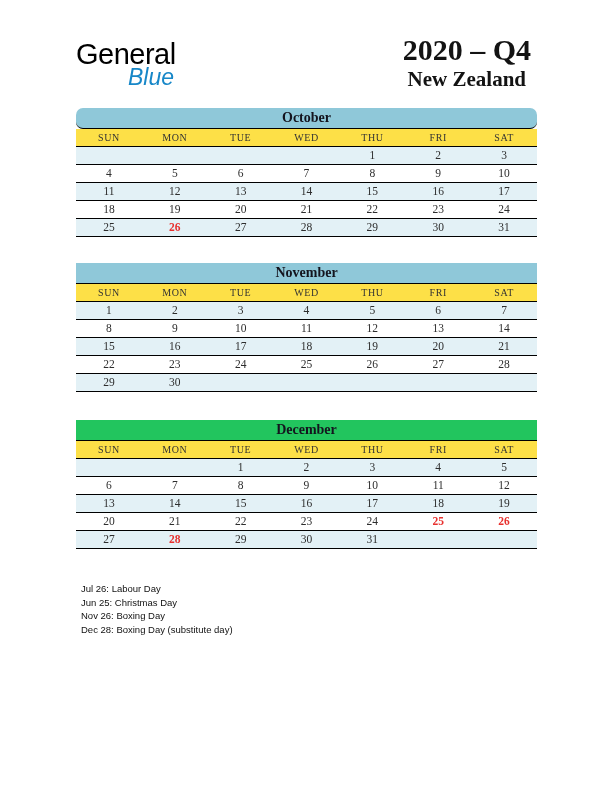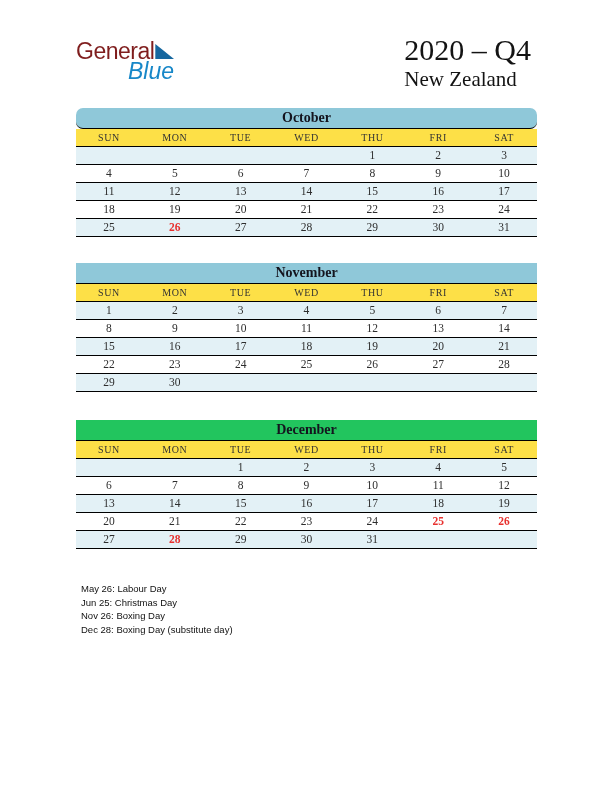--- a/index.html
+++ b/index.html
@@ -3,26 +3,26 @@
 <meta charset="utf-8">
 <style>
   html,body{margin:0;padding:0;background:#888;}
   .page{
     position:relative;width:612px;height:792px;margin:0 auto;background:#ffffff;
     font-family:"Liberation Serif",serif;overflow:hidden;
   }
   
   .logo{position:absolute;left:76px;top:40px;width:98px;font-family:"Liberation Sans",sans-serif;}
   .logo-row{display:flex;align-items:flex-start;}
-  .logo-general{font-size:23px;color:#7f1d1d;letter-spacing:-0.5px;line-height:1;}
+  .logo-general{font-size:29px;color:#000000;letter-spacing:-0.5px;line-height:1;}
   .logo-triangle{width:23px;height:15px;margin-top:4px;margin-left:1px;
     clip-path:polygon(0 0,100% 100%,0 100%);}
   .logo-blue{display:block;text-align:right;font-size:23px;line-height:1;margin-top:-3px;}
   
-  .titles{position:absolute;right:81px;top:33px;text-align:left;color:#131313;}
+  .titles{position:absolute;right:81px;top:33px;text-align:center;color:#131313;font-weight:bold;}
   .quarter-title{font-size:30px;line-height:1.15;}
   .region-title{font-size:21px;line-height:1.1;}
   
   .month-block{position:absolute;left:76px;width:461px;}
   .m0{top:108px}.m1{top:263px}.m2{top:420px}
   .month-header{height:20px;line-height:20px;border-bottom:1.5px solid #000;
     text-align:center;font-weight:bold;font-size:14px;color:#14141e;}
   .grid-row{display:grid;grid-template-columns:repeat(7,1fr);
     border-bottom:1px solid #000;height:17px;line-height:17px;text-align:center;}
   .day-headers{font-size:10px;letter-spacing:0.6px;color:#333;background:#fde047;}
@@ -219,19 +219,19 @@
           <span class="cell">29</span>
           <span class="cell">30</span>
           <span class="cell">31</span>
           <span class="cell"></span>
           <span class="cell"></span>
         </div>
       </div>
     </div>
 
   <div class="legend" id="legend">
-      <div>May 26: Labour Day</div>
+      <div>Jul 26: Labour Day</div>
       <div>Jun 25: Christmas Day</div>
       <div>Nov 26: Boxing Day</div>
       <div>Dec 28: Boxing Day (substitute day)</div>
     </div>
 
 </div>
 
 </body></html>

